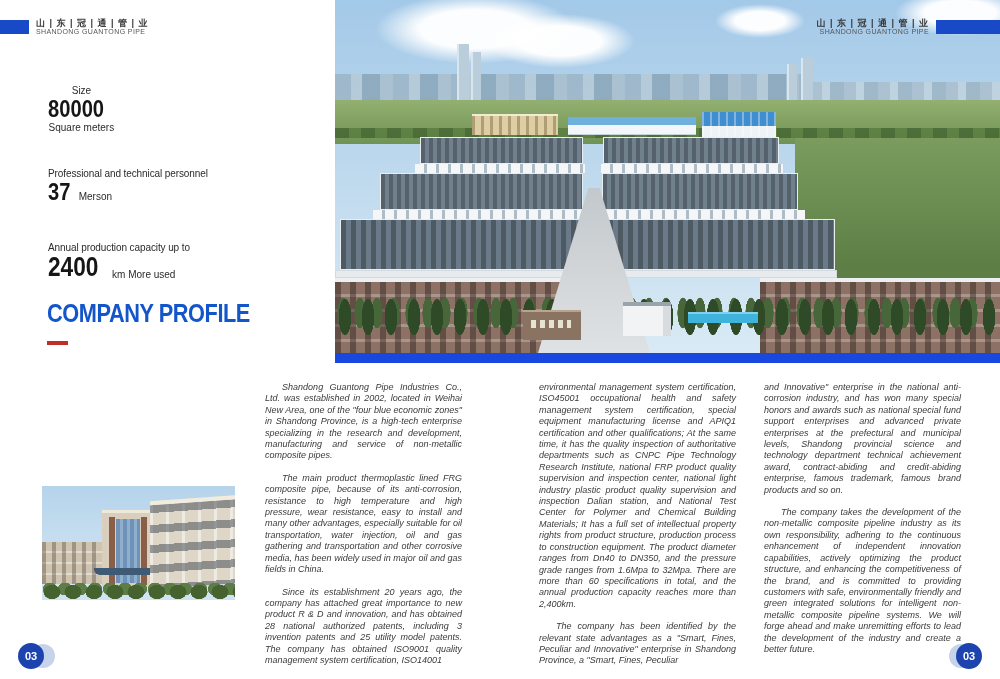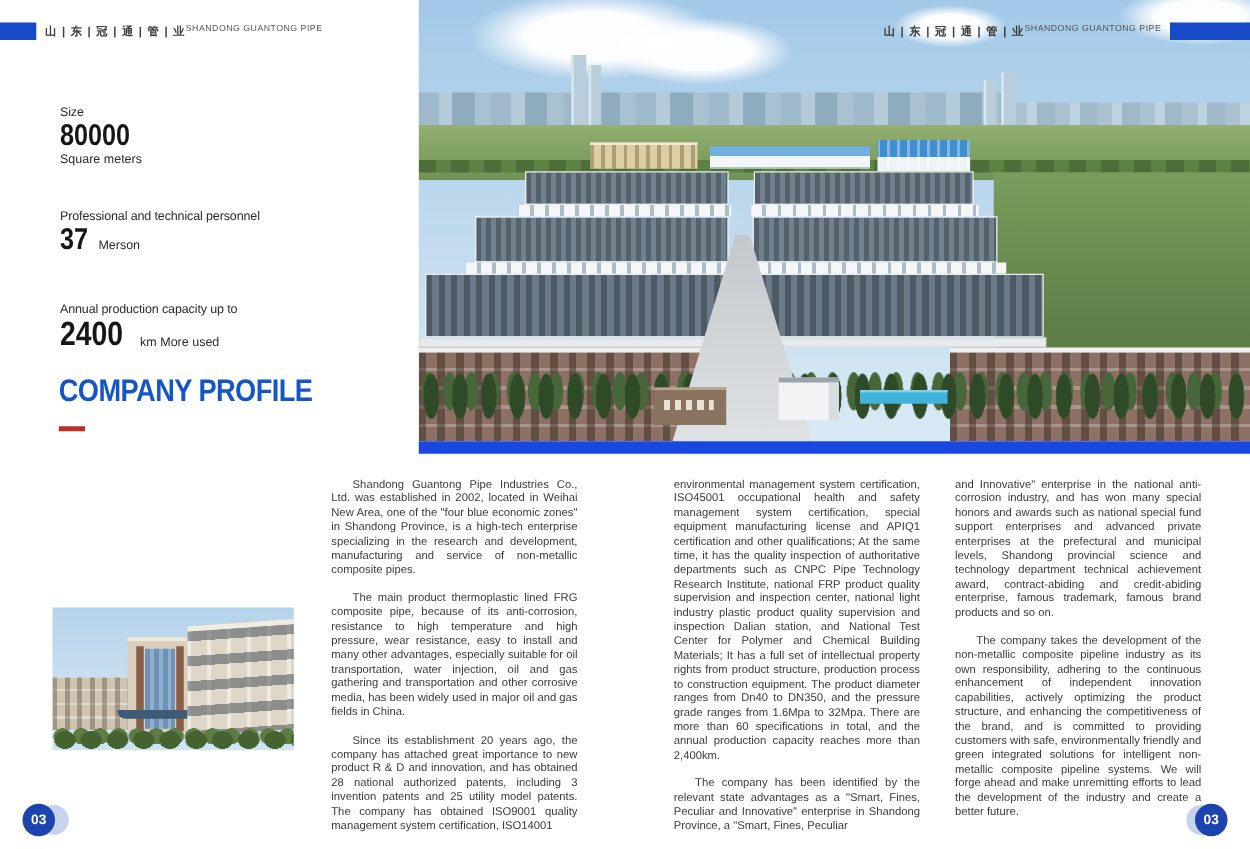--- a/index.html
+++ b/index.html
@@ -8,21 +8,21 @@
     width:1000px; height:679px; position:relative; overflow:hidden;
     background:#ffffff; font-family:"Liberation Sans", sans-serif; color:#333;
   }
   
   .logo { position:absolute; top:18px; display:flex; align-items:center; gap:7px; }
   .logo-left { left:0; }
   .logo-right { right:0; }
   .logo-rect { height:14px; background:#1849c6; }
   .logo-rect.l { width:29px; }
   .logo-rect.r { width:64px; }
-  .logo-text { display:flex; flex-direction:row; line-height:1.15; }
+  .logo-text { display:flex; flex-direction:column; line-height:1.15; }
   .logo-text.right { text-align:right; }
   .logo-cn { font-size:9px; font-weight:bold; color:#3a3a3a; letter-spacing:1px; white-space:nowrap; }
   .logo-en { font-size:7px; color:#555; letter-spacing:.4px; white-space:nowrap; }
 
   
   .main-photo { position:absolute; left:335px; top:0; width:665px; height:353px; overflow:hidden;
     background:linear-gradient(180deg,#a3c9e8 0%,#c2dbee 55%,#d9eaf5 100%); }
   .cloud { position:absolute; border-radius:50%;
     background:radial-gradient(closest-side, rgba(255,255,255,.97) 55%, rgba(255,255,255,0)); }
   .c1 { left:40px; top:-6px; width:200px; height:70px; }
@@ -90,21 +90,21 @@
     background:#f2f3f4; border-top:4px solid #9aa4ab; box-shadow:inset -8px 0 0 #d8dcdf; }
   .gatesign { position:absolute; left:188px; top:310px; width:58px; height:30px;
     background:#8a7360; border-top:2px solid #b9a58f; }
   .gatesign::after { content:""; position:absolute; left:8px; top:8px; width:40px; height:8px;
     background:repeating-linear-gradient(90deg,#e8e2d2 0 5px,transparent 5px 9px); }
   .canopy { position:absolute; left:353px; top:312px; width:70px; height:11px; background:#3fb3dc;
     border-top:2px solid #7fd2ef; }
   .photo-bar { position:absolute; left:335px; top:353px; width:665px; height:10px; background:#1848df; }
 
   
-  .stat { position:absolute; left:48px; }
+  .stat { position:absolute; left:48px;text-align:center; }
   .stat-label { font-size:10px; color:#2b2b2b; letter-spacing:-.1px; }
   .stat-num { display:inline-block; font-size:24px; font-weight:800; color:#161616;
     transform:scaleX(.84); transform-origin:left; letter-spacing:0; line-height:1.1; }
   .stat-num.huge { font-size:27px; }
   .stat-unit { font-size:10px; color:#2b2b2b; }
   .stat-row { display:flex; align-items:flex-end; gap:4px; }
   .stat-row .stat-unit { padding-bottom:3px; }
 
   
   .section-title { position:absolute; left:47px; top:299px; }
@@ -131,21 +131,21 @@
     background-image:repeating-linear-gradient(180deg,rgba(60,70,80,.5) 0 8px,transparent 8px 20px),
       repeating-linear-gradient(90deg,rgba(255,255,255,.5) 0 3px,transparent 3px 16px); }
   .sp-bushes { position:absolute; left:0; bottom:0; width:100%; height:20px;
     background-image:
       radial-gradient(ellipse 12px 10px at 10px 12px, #46632f 70%, rgba(0,0,0,0) 72%),
       radial-gradient(ellipse 10px 9px at 8px 9px, #5d7d46 70%, rgba(0,0,0,0) 72%);
     background-size:21px 20px, 15px 20px; background-repeat:repeat-x; }
 
   
   .col { position:absolute; top:382px; width:197px; font-size:9px; line-height:11.4px;
-    text-align:justify; color:#3a3a3a; }
+    text-align:justify; color:#3a3a3a;font-style:italic; }
   .col-1 { left:265px; } .col-2 { left:539px; } .col-3 { left:764px; }
   .col p { margin:0 0 11px 0; }
   .col p.indent { text-indent:1.9em; }
 
   
   .badge-shadow { position:absolute; width:24px; height:24px; border-radius:50%; background:#c7d3ea; }
   .badge { position:absolute; width:26px; height:26px; border-radius:50%; background:#1d43ae;
     color:#fff; font-size:11px; font-weight:bold; display:flex; align-items:center; justify-content:center; }
   .bs-left { left:31px; top:644px; }  .badge-left { left:18px; top:643px; }
   .bs-right { left:949px; top:644px; } .badge-right { left:956px; top:643px; }

